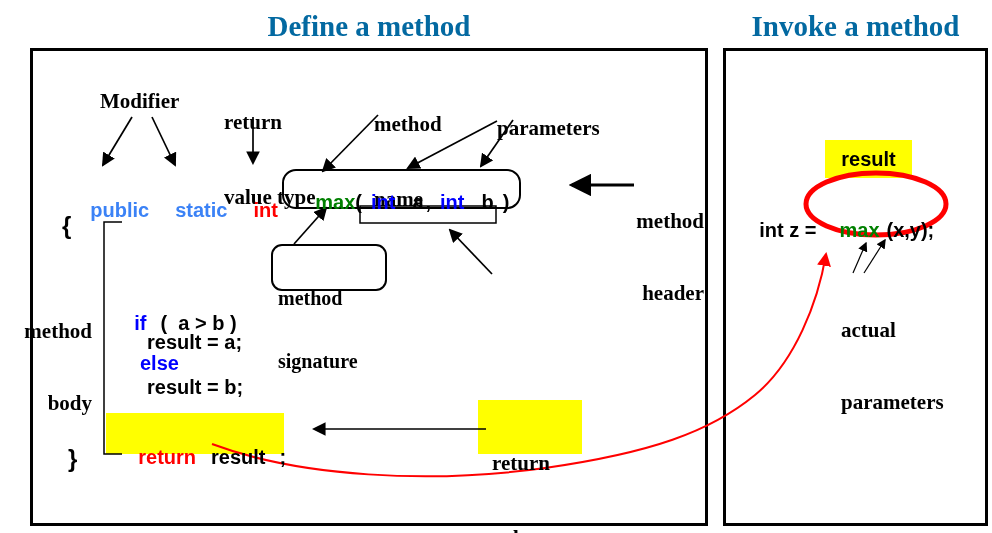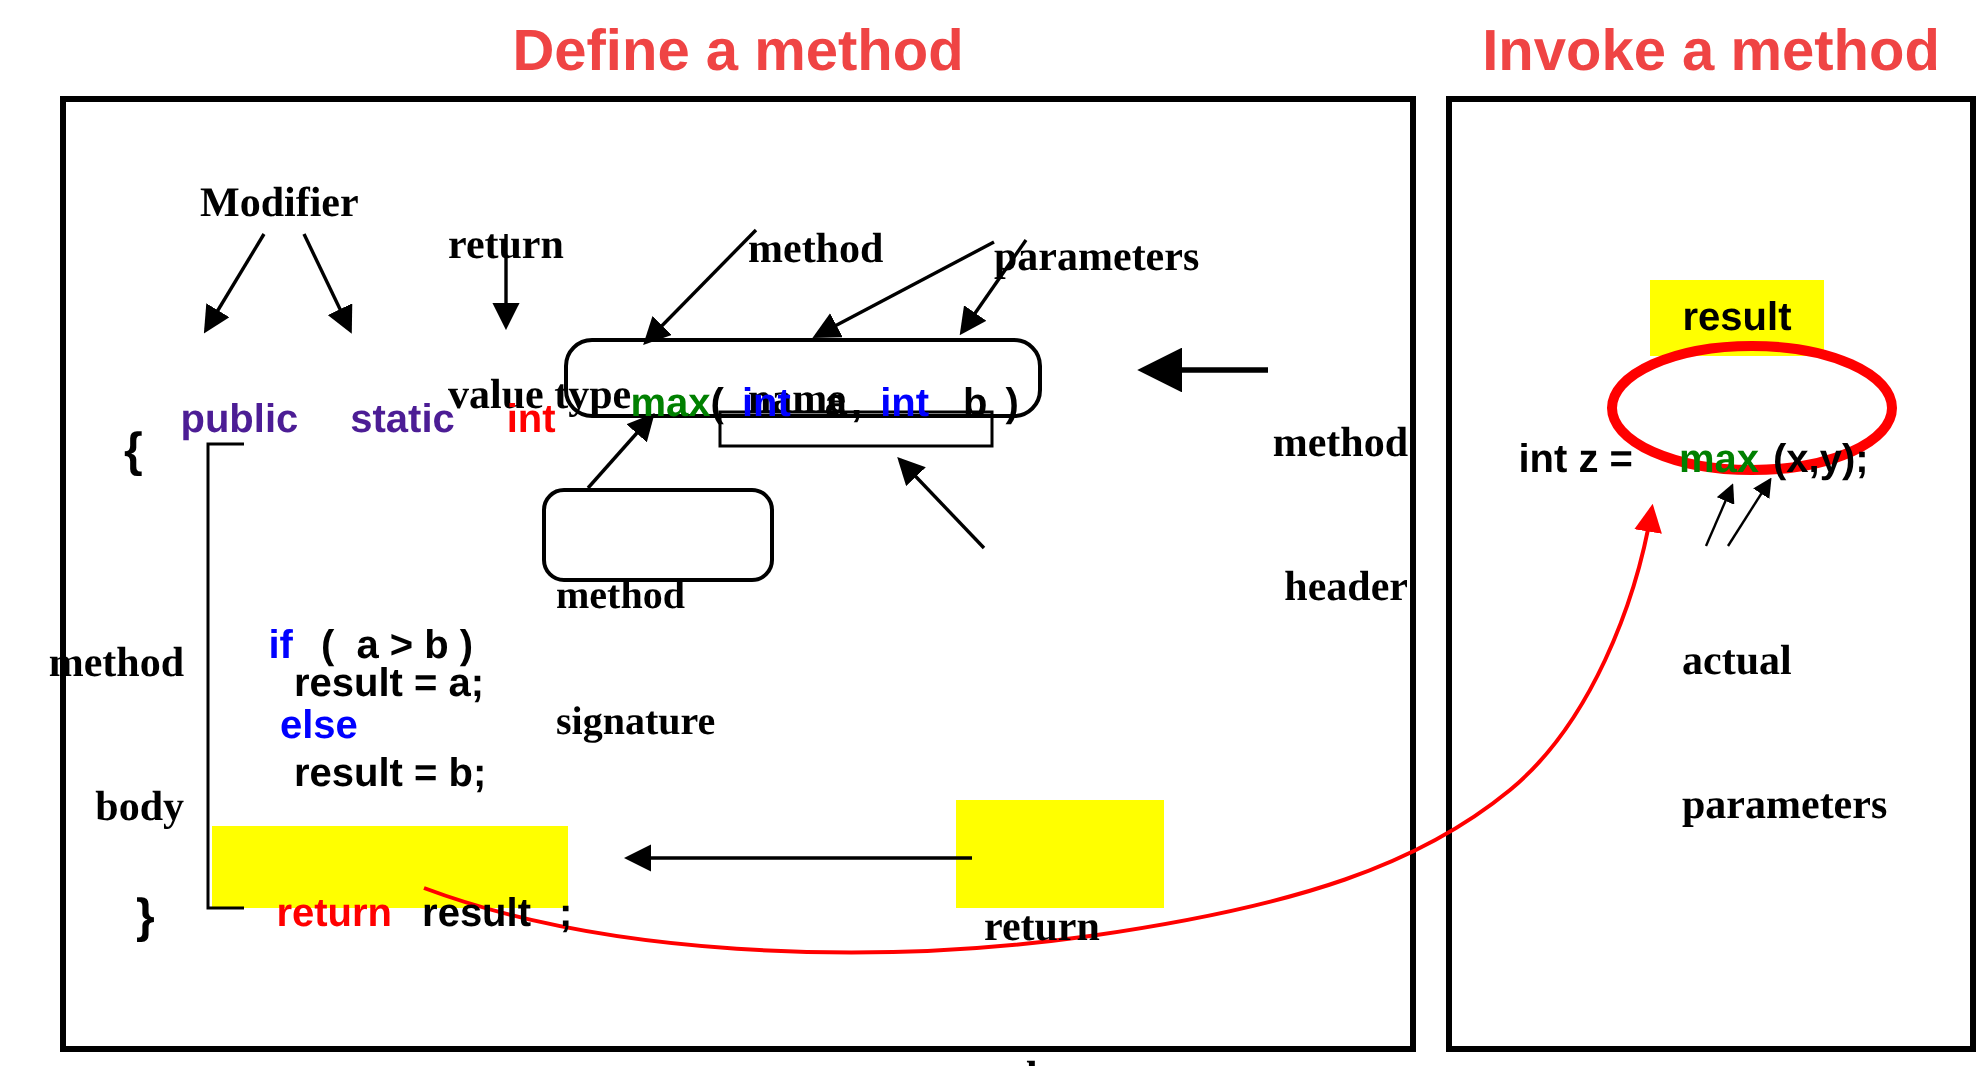--- a/index.html
+++ b/index.html
@@ -1,26 +1,26 @@
 <!DOCTYPE html>
 <html><head>
 <meta charset="utf-8">
 <style>
   html,body{margin:0;padding:0;background:#ffffff;}
   #stage{position:relative;width:992px;height:533px;background:#ffffff;overflow:hidden;
          font-family:"Liberation Sans",sans-serif;}
   .abs{position:absolute;}
-  .title{font-family:Liberation Sans, sans-serif;font-weight:bold;font-size:29px;color:#ef4444;white-space:pre;}
+  .title{font-family:Liberation Serif, serif;font-weight:bold;font-size:29px;color:#0369a1;white-space:pre;}
   .lbl{position:absolute;font-family:"Liberation Serif",serif;font-weight:bold;font-size:21px;
        line-height:25px;color:#000;white-space:pre;}
   .code{position:absolute;font-family:"Liberation Sans",sans-serif;font-weight:bold;font-size:20px;
         color:#000;white-space:pre;}
   .panelbox{position:absolute;border:3px solid #000;box-sizing:border-box;background:transparent;}
   .hl{position:absolute;background:#ffff00;}
-  .c-mag{color:#4c1d95}.c-red{color:#ff0000}.c-grn{color:#008000}.c-blu{color:#0000ff}
+  .c-mag{color:#3b82f6}.c-red{color:#ff0000}.c-grn{color:#008000}.c-blu{color:#0000ff}
   svg.overlay{position:absolute;left:0;top:0;pointer-events:none;}
   .txt{z-index:5}
 </style>
 </head>
 <body>
 
 <div id="stage">
 
   <div class="abs title txt" style="left:30px;top:10px;width:678px;text-align:center;">Define a method</div>
   <div class="abs title txt" style="left:723px;top:10px;width:265px;text-align:center;">Invoke a method</div>

